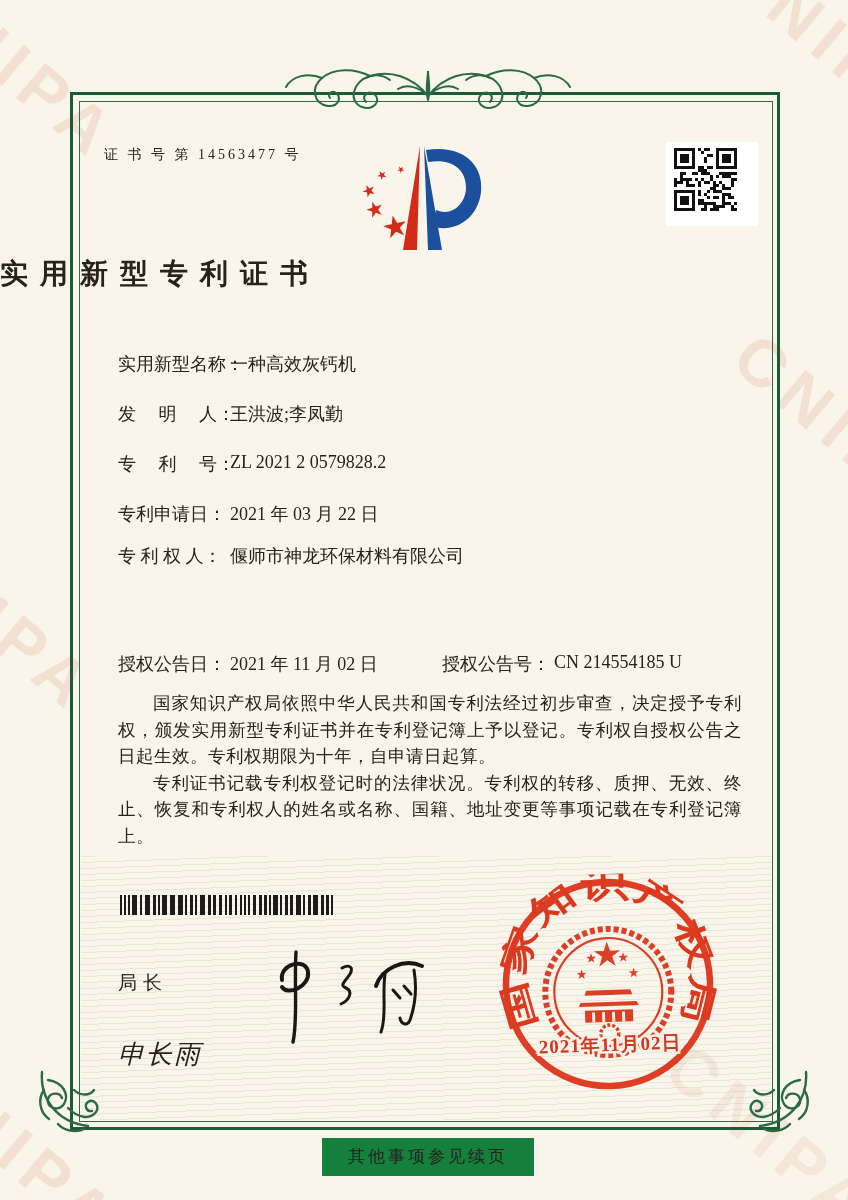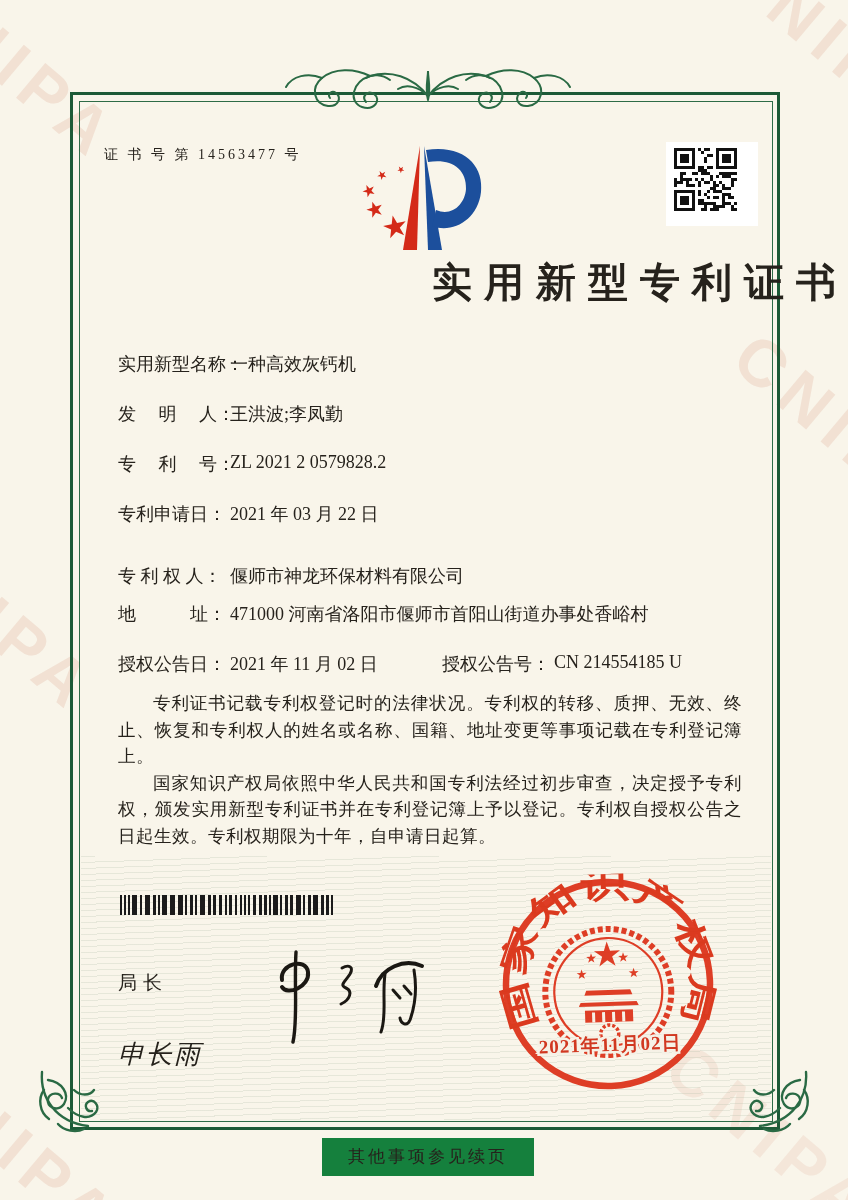--- a/index.html
+++ b/index.html
@@ -45,21 +45,21 @@
     position:absolute; color:#d42a18; transform:translate(-50%,-50%);
     font-family:"DejaVu Sans",sans-serif; line-height:1;
   }
   .qr-box{
     position:absolute; left:666px; top:142px; width:92px; height:84px;
     background:#ffffff;
   }
   .qr{position:absolute; left:8px; top:6px;}
   .title{
     position:absolute; left:0; top:255px; width:100%;
-    text-align:right; font-size:40px; font-weight:600; letter-spacing:12px;
+    text-align:left; font-size:28px; font-weight:600; letter-spacing:12px;
   }
   .row{position:absolute; left:0; width:100%; height:26px; font-size:18px;}
   .flabel{position:absolute; left:118px; white-space:pre;}
   .fvalue{position:absolute; left:230px; white-space:pre;}
   .flabel2{position:absolute; left:442px; white-space:pre;}
   .fvalue2{position:absolute; left:554px; white-space:pre;}
   .body-text{
     position:absolute; left:118px; top:690px; width:624px;
     font-size:17.5px; line-height:26.5px; letter-spacing:0.5px;
   }
@@ -290,38 +290,34 @@
       <span class="fvalue">王洪波;李凤勤</span>
     </div>
     <div class="row" style="top:452px;">
       <span class="flabel">专　 利 　号：</span>
       <span class="fvalue">ZL 2021 2 0579828.2</span>
     </div>
     <div class="row" style="top:502px;">
       <span class="flabel">专利申请日：</span>
       <span class="fvalue">2021 年 03 月 22 日</span>
     </div>
-    <div class="row" style="top:564px;">
+    <div class="row" style="top:544px;">
       <span class="flabel">专 利 权 人：</span>
       <span class="fvalue">偃师市神龙环保材料有限公司</span>
-    </div>
-    <div class="row" style="top:602px;">
-      <span class="flabel">地　　　址：</span>
-      <span class="fvalue">471000 河南省洛阳市偃师市首阳山街道办事处香峪村</span>
     </div>
     <div class="row" style="top:652px;">
       <span class="flabel">授权公告日：</span>
       <span class="fvalue">2021 年 11 月 02 日</span>
       <span class="flabel2">授权公告号：</span>
       <span class="fvalue2">CN 214554185 U</span>
     </div>
 
     <div class="body-text">
+      <p>国家知识产权局依照中华人民共和国专利法经过初步审查，决定授予专利权，颁发实用新型专利证书并在专利登记簿上予以登记。专利权自授权公告之日起生效。专利权期限为十年，自申请日起算。</p>
       <p>专利证书记载专利权登记时的法律状况。专利权的转移、质押、无效、终止、恢复和专利权人的姓名或名称、国籍、地址变更等事项记载在专利登记簿上。</p>
-      <p>国家知识产权局依照中华人民共和国专利法经过初步审查，决定授予专利权，颁发实用新型专利证书并在专利登记簿上予以登记。专利权自授权公告之日起生效。专利权期限为十年，自申请日起算。</p>
     </div>
 
     <svg class="barcode" width="218" height="20" viewBox="0 0 218 20">
       <g id="barcode-bars" fill="#1b1b1b">
           <rect x="0" y="0" width="2" height="20"></rect>
           <rect x="4" y="0" width="2" height="20"></rect>
           <rect x="8" y="0" width="2" height="20"></rect>
           <rect x="12" y="0" width="5" height="20"></rect>
           <rect x="20" y="0" width="2" height="20"></rect>
           <rect x="25" y="0" width="5" height="20"></rect>

